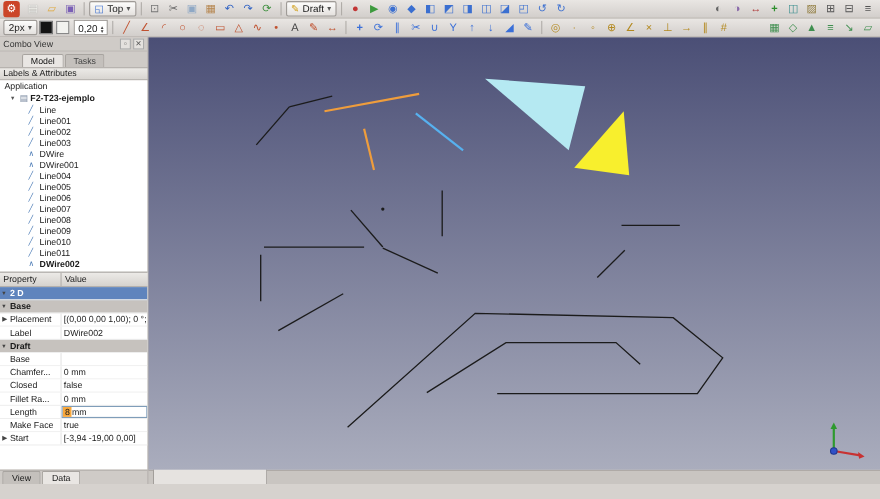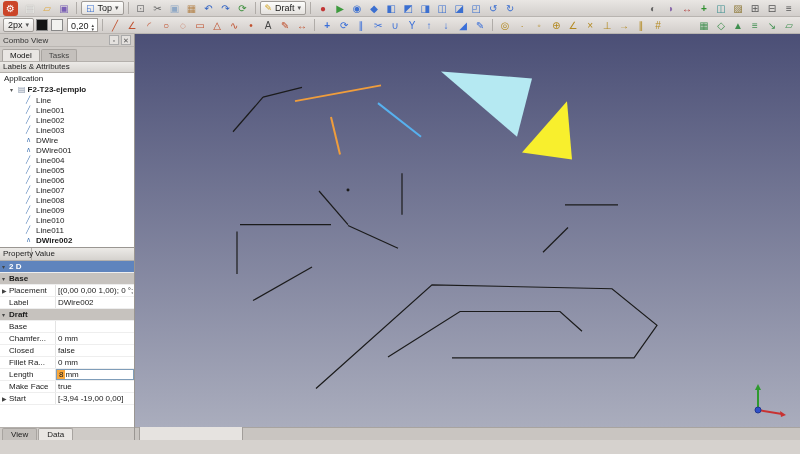--- a/index.html
+++ b/index.html
@@ -31,41 +31,41 @@
   
   .content{display:flex;height:406px}
   .left{width:135px;background:#d6d2ce;display:flex;flex-direction:column;border-right:1px solid #9a9692}
   .right{flex:1;display:flex;flex-direction:column;min-width:0}
 
   .cv-title{height:13px;display:flex;align-items:center;padding:0 3px;font-size:8px;color:#333;
             background:#cfcbc7;border-bottom:1px solid #bab6b2}
   .cv-title .sp{flex:1}
   .cv-btn{width:10px;height:10px;font-size:7px;line-height:9px;text-align:center;color:#555;
           border:1px solid #aaa;background:#e4e1de;margin-left:2px}
-  .cv-tabs{height:14px;display:flex;align-items:flex-end;padding:0 2px;gap:1px;background:#cfcbc7}
+  .cv-tabs{height:14px;display:flex;align-items:flex-end;padding:0 20px;gap:1px;background:#cfcbc7}
   .cv-tab{padding:1px 7px 1px 7px;font-size:8px;background:#c4c0bc;border:1px solid #a8a4a0;border-bottom:none;
           border-radius:2px 2px 0 0;color:#444}
   .cv-tab[data-active="true"]{background:#e9e6e3;color:#111}
   .la-header{height:12px;font-size:8px;padding:0 3px;background:linear-gradient(#eceae7,#d8d5d1);
              border-top:1px solid #b4b0ac;border-bottom:1px solid #b4b0ac;line-height:10px;color:#222}
 
   .tree{flex:1;background:#fff;overflow:hidden;font-size:8px}
   .trow-app{height:11px;line-height:11px;padding-left:4px}
   .trow-doc{height:11px;display:flex;align-items:center;gap:2px;padding-left:10px;font-weight:bold}
   .doc-exp{font-size:6px;color:#555;width:6px;font-style:normal}
   .doc-ico{color:#7a8aa0;font-size:8px;font-style:normal}
   .trow{height:10px;display:flex;align-items:center;gap:3px;padding-left:26px}
   .trow .ti{color:#4a7ab5;font-size:7px;width:7px;font-style:normal}
   .trow[data-selected="true"] .tl{font-weight:bold}
   .tl{white-space:nowrap}
 
   .props{height:180px;display:flex;flex-direction:column;border-top:1px solid #9a9692;background:#fff}
   .phead{height:13px;display:flex;background:linear-gradient(#eceae7,#d5d2ce);border-bottom:1px solid #b4b0ac;
          font-size:8px;color:#222}
-  .phead .c1{width:32px;padding-left:3px;border-right:1px solid #b4b0ac;line-height:12px}
+  .phead .c1{width:56px;padding-left:3px;border-right:1px solid #b4b0ac;line-height:12px}
   .phead .c2{flex:1;padding-left:3px;line-height:12px}
   .prows{flex:1;overflow:hidden}
   .prow{height:12px;display:flex;font-size:8px;background:#fff;border-bottom:1px solid #eee}
   .pl{width:56px;display:flex;align-items:center;padding-left:2px;border-right:1px solid #e4e4e4;
       white-space:nowrap;overflow:hidden}
   .pe{width:7px;font-size:6px;color:#444;font-style:normal}
   .pv{flex:1;display:flex;align-items:center;padding-left:2px;white-space:nowrap;overflow:hidden}
   .prow[data-kind="group"],.prow[data-kind="group-blue"]{font-weight:bold}
   .prow[data-kind="group"]{background:#c6c2be}
   .prow[data-kind="group-blue"]{background:#5f84bd;color:#fff}

